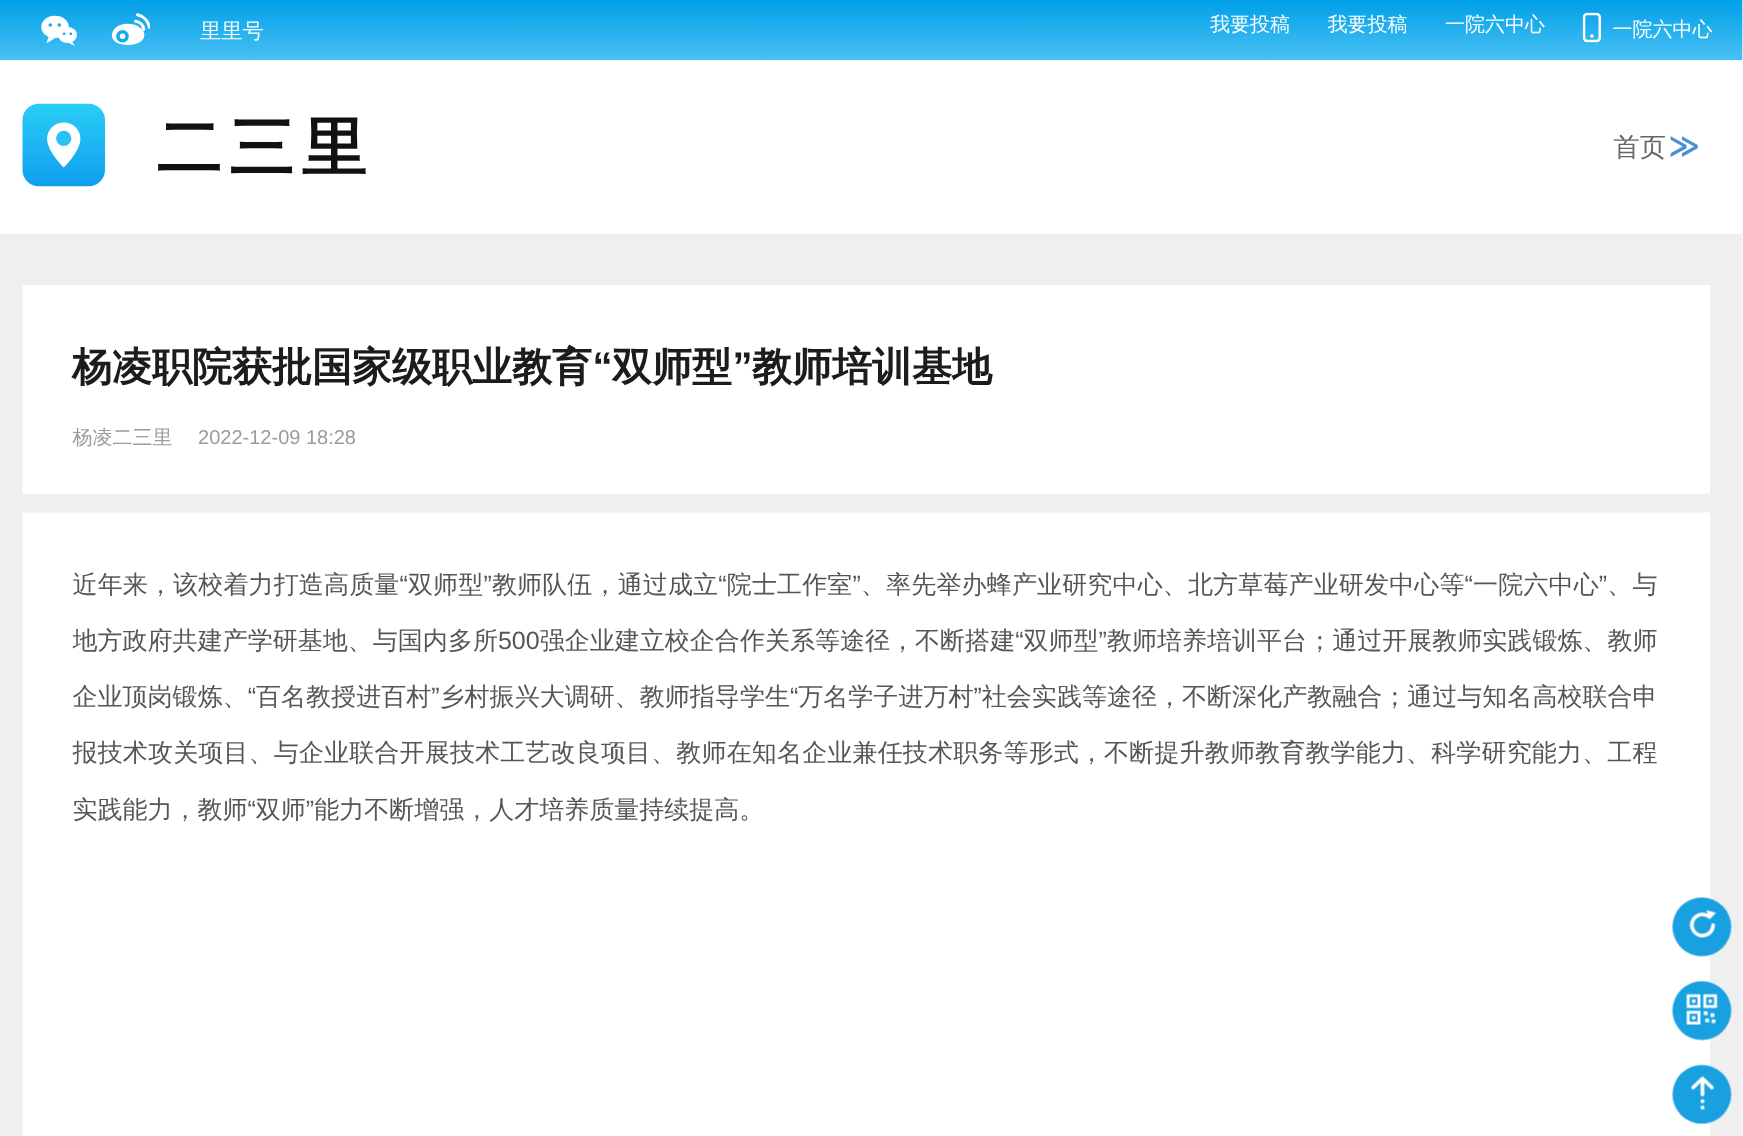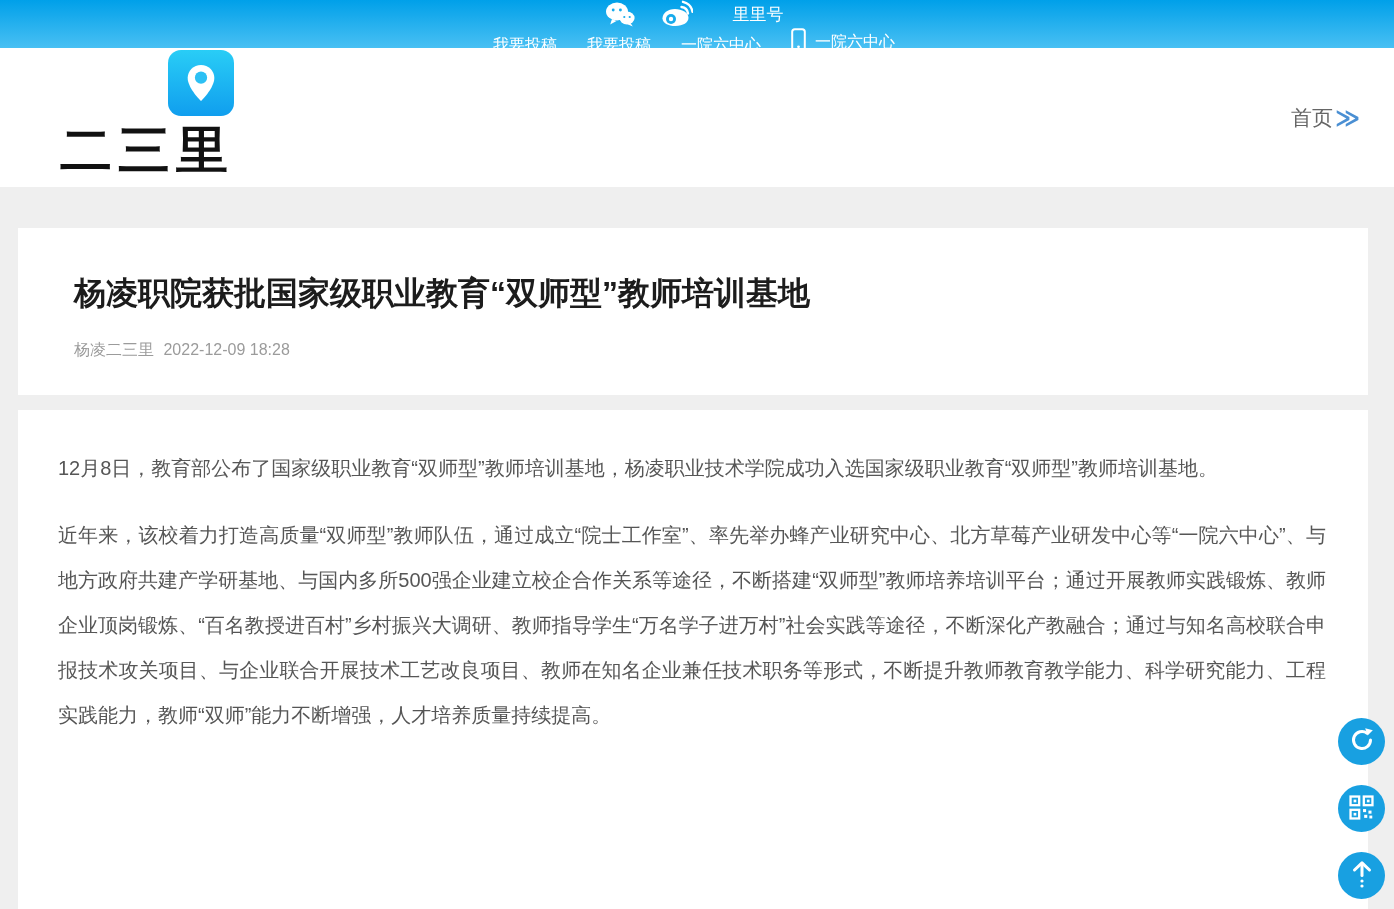--- a/index.html
+++ b/index.html
@@ -9,59 +9,58 @@
     background: #efefef;
     font-family: "Liberation Sans", "DejaVu Sans", sans-serif;
     position: relative;
   }
 
   
   .topbar {
     height: 48px;
     background: linear-gradient(180deg, #00a0e9 0%, #49c0f3 100%);
     display: flex; align-items: center; justify-content: space-between;
-    padding: 0 24px 0 18px;
+    padding: 0 24px 0 32px;
     color: #fff;
-    flex-direction: column;
   }
   .topbar-left { display: flex; align-items: center; gap: 26px; }
   .topbar-left .icon-btn { display: inline-flex; align-items: center; cursor: pointer; }
   .brand-link { color: #fff; font-size: 17px; cursor: pointer; margin-left: 14px; text-decoration: none; }
-  .topbar-right { display: flex; align-items: flex-end; gap: 30px; font-size: 16px; }
+  .topbar-right { display: flex; align-items: flex-start; gap: 30px; font-size: 16px; }
   .topbar-right .tlink { color: #fff; cursor: pointer; text-decoration: none; display: inline-flex; align-items: center; gap: 9px; }
 
   
   .siteheader {
     height: 139px; background: #fff;
     display: flex; align-items: center; justify-content: space-between;
     padding: 0 34px 0 18px;
   }
-  .logo { display: flex; align-items: flex-end; cursor: pointer; flex-direction: column; }
+  .logo { display: flex; align-items: flex-start; cursor: pointer; }
   .logo-mark {
     width: 66px; height: 66px; border-radius: 13px;
     background: linear-gradient(180deg, #29cdf6 0%, #109eee 100%);
     display: flex; align-items: center; justify-content: center;
   }
   .logo-text {
     margin-left: 42px;
     font-size: 52px; font-weight: 900; color: #111;
     letter-spacing: 6px;
   }
   .home-link { font-size: 21px; color: #666; cursor: pointer; display: inline-flex; align-items: flex-end; }
   .home-link .chev { color: #4a8fd3; font-size: 24px; margin-left: 2px; font-weight: 700; }
 
   
   main { padding: 41px 0 0 0; }
   .card { background: #fff; margin: 0 26px 15px 18px; }
-  .title-card { padding: 46px 40px 34px 56px; }
+  .title-card { padding: 46px 40px 34px 40px; }
   .article-title {
     margin: 0; font-size: 32px; line-height: 38px; font-weight: 700; color: #1c1c1c;
   }
   .meta { margin-top: 28px; font-size: 16px; color: #9b9b9b; }
-  .meta .author { margin-right: 5px; }
+  .meta .author { margin-right: 16px; }
 
   .body-card { padding: 36px 42px 60px 40px; min-height: 520px; }
   .body-card p {
     margin: 0 0 22px 0;
     font-size: 20px; line-height: 45px; color: #565656;
     text-align: justify;
   }
   .body-card p:last-child { margin-bottom: 0; }
 
   
@@ -139,21 +138,20 @@
 <main>
   <section class="card title-card">
     <h1 class="article-title">杨凌职院获批国家级职业教育“双师型”教师培训基地</h1>
     <div class="meta">
       <span class="author">杨凌二三里</span>
       <span class="date">2022-12-09 18:28</span>
     </div>
   </section>
 
   <section class="card body-card">
-    <p>12月8日，教育部公布了国家级职业教育“双师型”教师培训基地，杨凌职业技术学院成功入选国家级职业教育“双师型”教师培训基地。</p>
     <p>近年来，该校着力打造高质量“双师型”教师队伍，通过成立“院士工作室”、率先举办蜂产业研究中心、北方草莓产业研发中心等“一院六中心”、与地方政府共建产学研基地、与国内多所500强企业建立校企合作关系等途径，不断搭建“双师型”教师培养培训平台；通过开展教师实践锻炼、教师企业顶岗锻炼、“百名教授进百村”乡村振兴大调研、教师指导学生“万名学子进万村”社会实践等途径，不断深化产教融合；通过与知名高校联合申报技术攻关项目、与企业联合开展技术工艺改良项目、教师在知名企业兼任技术职务等形式，不断提升教师教育教学能力、科学研究能力、工程实践能力，教师“双师”能力不断增强，人才培养质量持续提高。</p>
   </section>
 </main>
 
 <div class="float-buttons">
   <button class="float-btn">
     <span>
       <svg width="26" height="26" viewBox="0 0 26 26">
         <path d="M21.5 13 a8.5 8.5 0 1 1 -3.4 -6.8" fill="none" stroke="#fff" stroke-width="3" stroke-linecap="round"></path>
         <polygon points="16.2,1.2 23.8,3.2 18.6,8.6" fill="#fff"></polygon>

